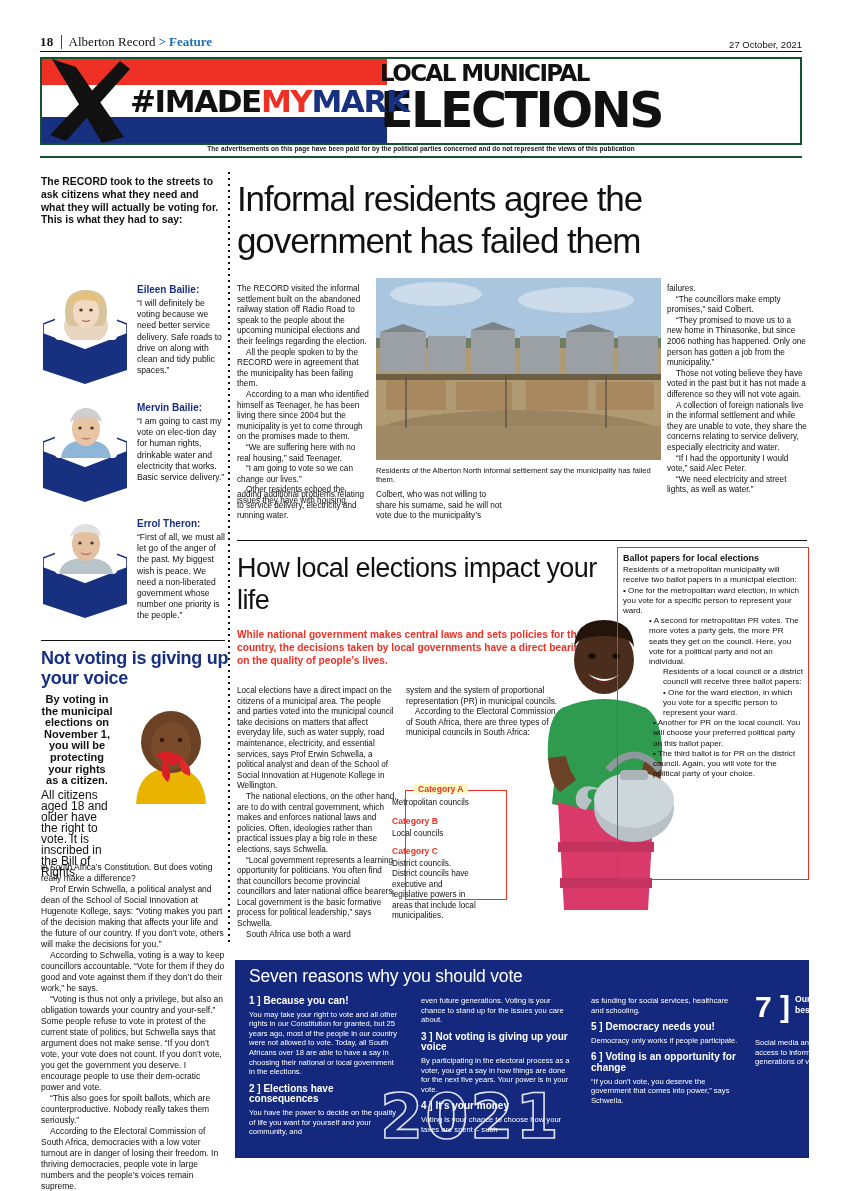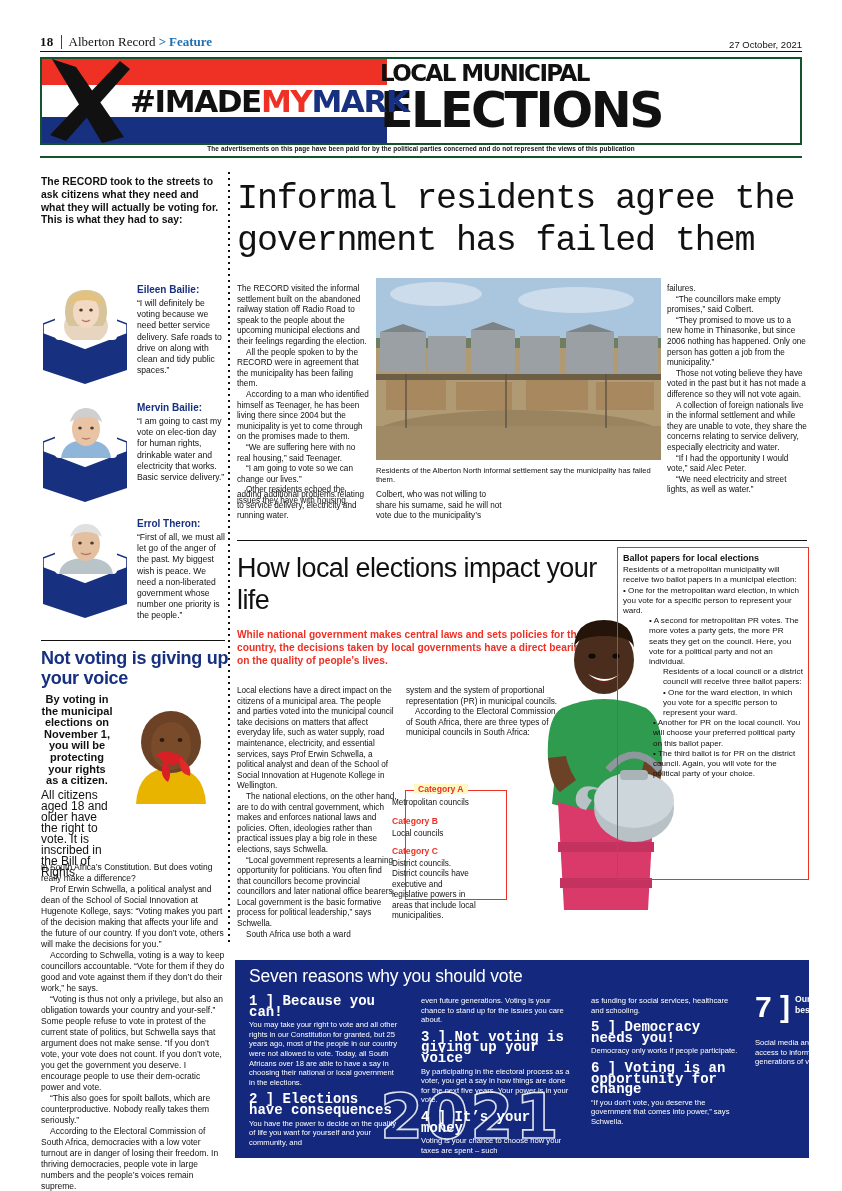--- a/index.html
+++ b/index.html
@@ -64,21 +64,21 @@
            line-height:20px;color:#17307f;letter-spacing:-.3px;}
   .nv-lead{position:absolute;left:41px;top:694px;width:72px;font-weight:bold;font-size:11px;line-height:11.6px;color:#111;text-align:center;}
   .nv-photo{position:absolute;left:118px;top:690px;width:107px;height:114px;overflow:hidden;}
   .nv-body1{position:absolute;left:41px;top:790px;width:72px;font-size:12px;line-height:11px;color:#111;}
   .nv-body2{position:absolute;left:41px;top:862px;width:184px;font-size:8.5px;line-height:11px;color:#111;}
   .nv-body2 p{margin:0 0 0 0;text-indent:9px;}
   .nv-body2 p.ni{text-indent:0;}
 
   
   .head1{position:absolute;left:237px;top:178px;width:570px;font-size:35px;line-height:42px;
-         letter-spacing:-1.1px;color:#111;font-family:Liberation Mono, monospace;font-weight:400;}
+         letter-spacing:-1.1px;color:#111;font-family:Liberation Sans, sans-serif;font-weight:400;}
   .body-col{position:absolute;font-size:8.2px;line-height:10.6px;color:#111;}
   .body-col p{margin:0;text-indent:9px;}
   .body-col p.ni{text-indent:0;}
   .photo-main{position:absolute;left:376px;top:278px;width:285px;height:182px;overflow:hidden;}
   .caption{position:absolute;left:376px;top:466px;width:285px;font-size:7.6px;line-height:9.4px;color:#111;}
 
   
   .head2{position:absolute;left:237px;top:552px;width:360px;font-size:27px;line-height:32px;
          letter-spacing:-.6px;color:#111;}
   .standfirst{position:absolute;left:237px;top:628px;width:358px;font-size:10.2px;line-height:13px;
@@ -102,21 +102,21 @@
   .bi3{padding-left:40px;}
   .bi4{padding-left:30px;}
 
   
   .kid{position:absolute;left:516px;top:612px;width:178px;height:298px;}
 
   
   .panel{position:absolute;left:235px;top:960px;width:574px;height:198px;background:#14297d;overflow:hidden;}
   .panel-title{position:absolute;left:14px;top:6px;font-size:17.5px;color:#fff;letter-spacing:-.2px;}
   .pc{position:absolute;top:36px;width:150px;color:#fff;font-size:7.6px;line-height:9.6px;}
-  .pc h4{margin:0 0 3px 0;font-size:14px;font-weight:bold;color:#fff;line-height:10.6px;font-family:Liberation Mono, monospace;}
+  .pc h4{margin:0 0 3px 0;font-size:10px;font-weight:bold;color:#fff;line-height:10.6px;}
   .pc p{margin:0 0 7px 0;}
   .pc .num{font-weight:bold;}
   .p1{left:14px;} .p2{left:186px;} .p3{left:356px;} .p4{left:520px;width:140px;}
   .big7{position:absolute;left:520px;top:32px;font-size:30px;font-weight:bold;color:#fff;line-height:30px;}
   .big7-lbl{position:absolute;left:560px;top:34px;width:100px;font-weight:bold;font-size:8.6px;line-height:11px;color:#fff;}
   .year2021{position:absolute;left:380px;top:1080px;font-size:62px;font-weight:bold;letter-spacing:2px;
             color:transparent;-webkit-text-stroke:1.6px rgba(255,255,255,.85);
             font-family:"DejaVu Sans",sans-serif;}
 </style>
 </head>

